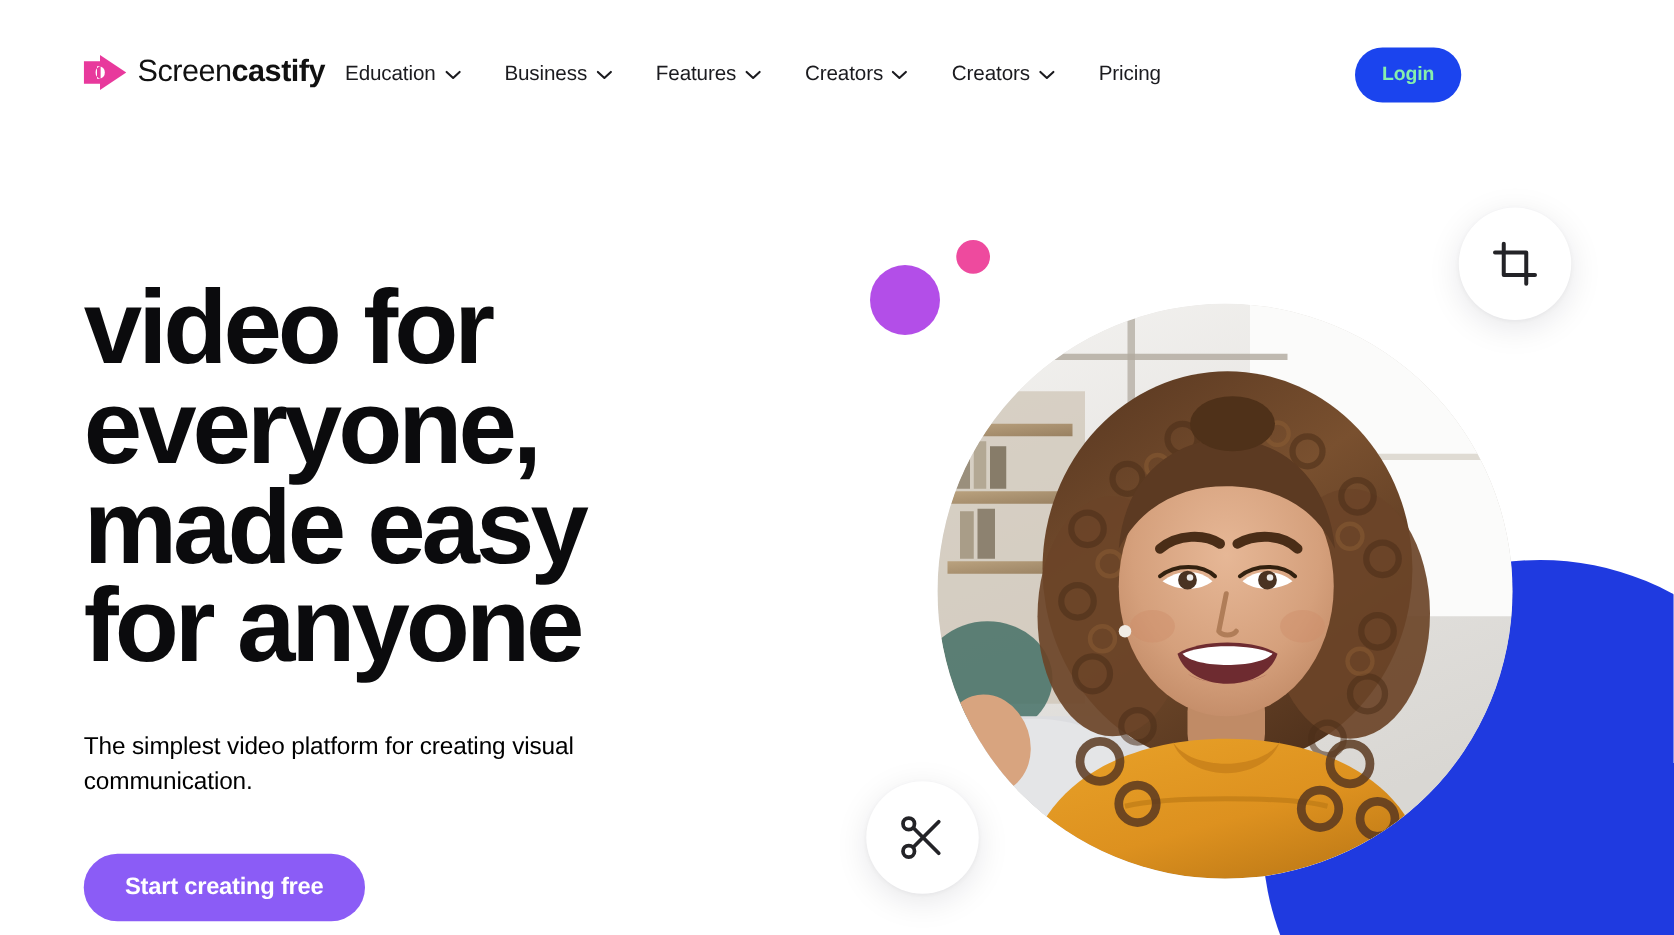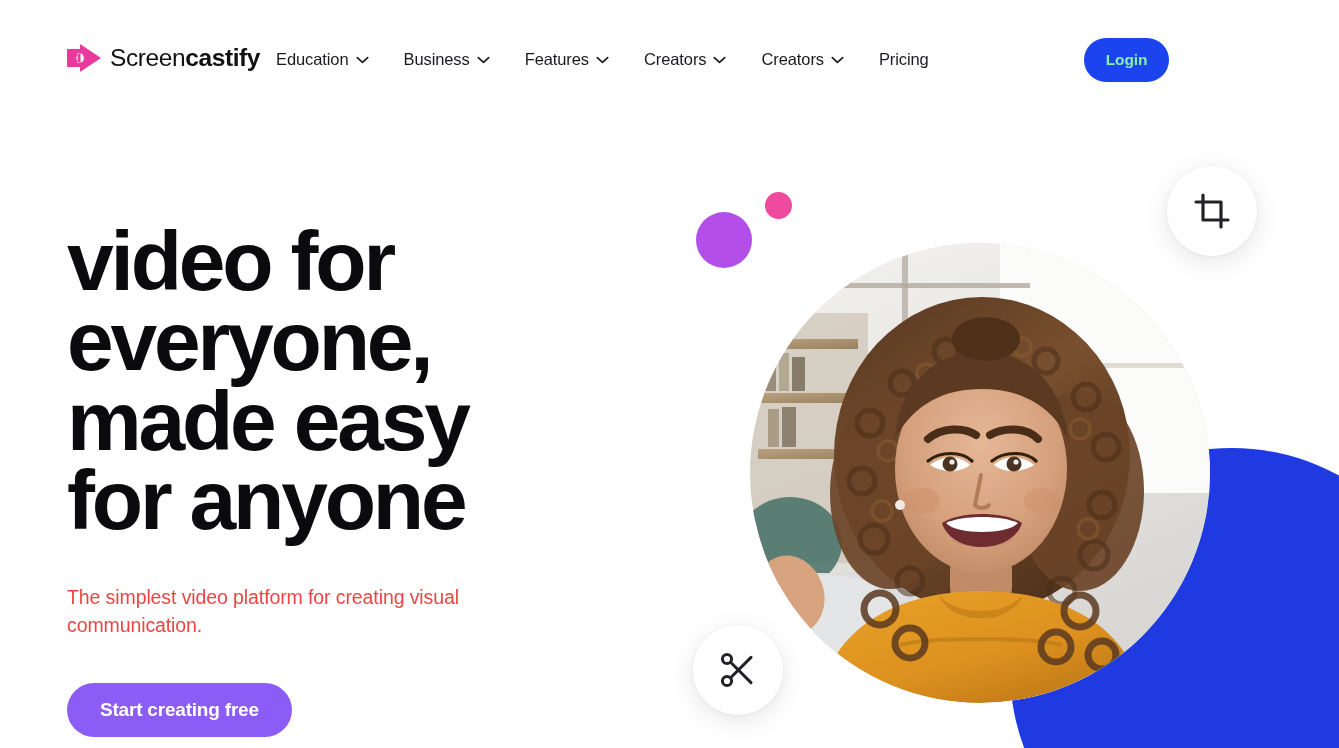--- a/index.html
+++ b/index.html
@@ -131,21 +131,21 @@
     color: #0b0b0d;
     margin: 0;
     white-space: pre-line;
   }
 
   .subhead {
     margin-top: 42px;
     font-size: 19.5px;
     line-height: 1.45;
     font-weight: 400;
-    color: #ef4444;
+    color: #000000;
     letter-spacing: -0.1px;
     width: 430px;
     white-space: pre-line;
   }
 
   .cta-btn {
     margin-top: 43px;
     display: inline-flex;
     align-items: center;
     justify-content: center;

